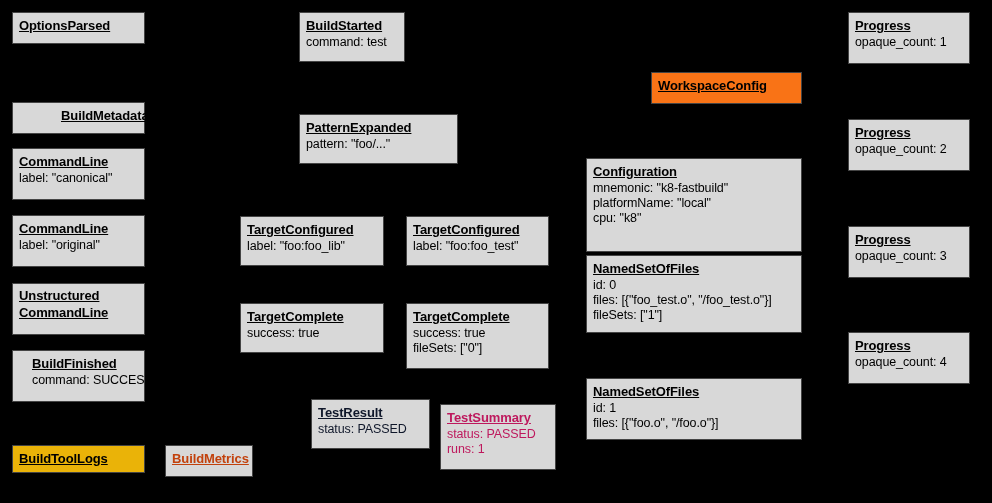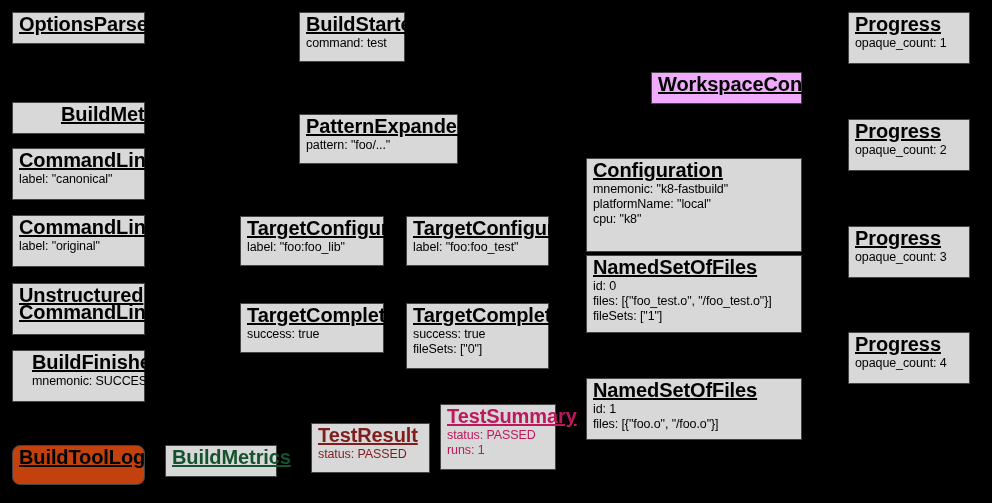--- a/index.html
+++ b/index.html
@@ -21,21 +21,21 @@
   .node {
     position: absolute;
     box-sizing: border-box;
     background: #d8d8d8;
     border: 1px solid #444444;
     padding: 3px 6px 4px 6px;
     color: #000000;
   }
   .node-title {
     display: inline-block;
-    font-size: 20px;
+    font-size: 13px;
     font-weight: bold;
     line-height: 17px;
     text-decoration: underline;
     text-underline-offset: 1px;
     white-space: pre-line;
     letter-spacing: -0.1px;
   }
   .node-fields {
     font-size: 12.5px;
     font-weight: normal;
@@ -63,26 +63,26 @@
     <div class="node" style="left: 12px; top: 215px; width: 133px; height: 52px; background: rgb(216, 216, 216); border-color: rgb(68, 68, 68); color: rgb(0, 0, 0);">
       <div><span class="node-title">CommandLine</span></div>
       <div class="node-fields">label: "original"</div>
     </div>
     <div class="node" style="left: 12px; top: 283px; width: 133px; height: 52px; background: rgb(216, 216, 216); border-color: rgb(68, 68, 68); color: rgb(0, 0, 0);">
       <div><span class="node-title">Unstructured
 CommandLine</span></div>
     </div>
     <div class="node" style="left: 12px; top: 350px; width: 133px; height: 52px; background: rgb(216, 216, 216); border-color: rgb(68, 68, 68); color: rgb(0, 0, 0); padding-left: 19px;">
       <div><span class="node-title">BuildFinished</span></div>
-      <div class="node-fields">mnemonic: SUCCESS</div>
+      <div class="node-fields">command: SUCCESS</div>
     </div>
-    <div class="node" style="left: 12px; top: 445px; width: 133px; height: 40px; background: #c2410c; border-color: rgb(68, 68, 68); color: rgb(0, 0, 0); border-radius: 8px;">
+    <div class="node" style="left: 12px; top: 445px; width: 133px; height: 28px; background: #eab308; border-color: rgb(68, 68, 68); color: rgb(0, 0, 0);">
       <div><span class="node-title">BuildToolLogs</span></div>
     </div>
-    <div class="node" style="left: 165px; top: 445px; width: 112px; height: 32px; background: rgb(216, 216, 216); border-color: rgb(68, 68, 68); color: #14532d;">
+    <div class="node" style="left: 165px; top: 445px; width: 88px; height: 32px; background: rgb(216, 216, 216); border-color: rgb(68, 68, 68); color: #c2410c;">
       <div><span class="node-title">BuildMetrics</span></div>
     </div>
     <div class="node" style="left: 299px; top: 114px; width: 159px; height: 50px; background: rgb(216, 216, 216); border-color: rgb(68, 68, 68); color: rgb(0, 0, 0);">
       <div><span class="node-title">PatternExpanded</span></div>
       <div class="node-fields">pattern: "foo/..."</div>
     </div>
     <div class="node" style="left: 299px; top: 12px; width: 106px; height: 50px; background: rgb(216, 216, 216); border-color: rgb(68, 68, 68); color: rgb(0, 0, 0);">
       <div><span class="node-title">BuildStarted</span></div>
       <div class="node-fields">command: test</div>
     </div>
@@ -96,30 +96,30 @@
     </div>
     <div class="node" style="left: 240px; top: 303px; width: 144px; height: 50px; background: rgb(216, 216, 216); border-color: rgb(68, 68, 68); color: rgb(0, 0, 0);">
       <div><span class="node-title">TargetComplete</span></div>
       <div class="node-fields">success: true</div>
     </div>
     <div class="node" style="left: 406px; top: 303px; width: 143px; height: 66px; background: rgb(216, 216, 216); border-color: rgb(68, 68, 68); color: rgb(0, 0, 0);">
       <div><span class="node-title">TargetComplete</span></div>
       <div class="node-fields">success: true
 fileSets: ["0"]</div>
     </div>
-    <div class="node" style="left: 311px; top: 423px; width: 119px; height: 50px; background: rgb(216, 216, 216); border-color: rgb(68, 68, 68); color: #7f1d1d;">
+    <div class="node" style="left: 311px; top: 399px; width: 119px; height: 50px; background: rgb(216, 216, 216); border-color: rgb(68, 68, 68); color: #0f172a;">
       <div><span class="node-title">TestResult</span></div>
       <div class="node-fields">status: PASSED</div>
     </div>
     <div class="node" style="left: 440px; top: 404px; width: 116px; height: 66px; background: rgb(216, 216, 216); border-color: rgb(68, 68, 68); color: #be185d;">
       <div><span class="node-title">TestSummary</span></div>
       <div class="node-fields">status: PASSED
 runs: 1</div>
     </div>
-    <div class="node" style="left: 651px; top: 72px; width: 151px; height: 32px; background: #f0abfc; border-color: rgb(68, 68, 68); color: rgb(0, 0, 0);">
+    <div class="node" style="left: 651px; top: 72px; width: 151px; height: 32px; background: #f97316; border-color: rgb(68, 68, 68); color: rgb(0, 0, 0);">
       <div><span class="node-title">WorkspaceConfig</span></div>
     </div>
     <div class="node" style="left: 586px; top: 158px; width: 216px; height: 94px; background: rgb(216, 216, 216); border-color: rgb(68, 68, 68); color: rgb(0, 0, 0);">
       <div><span class="node-title">Configuration</span></div>
       <div class="node-fields">mnemonic: "k8-fastbuild"
 platformName: "local"
 cpu: "k8"</div>
     </div>
     <div class="node" style="left: 586px; top: 255px; width: 216px; height: 78px; background: rgb(216, 216, 216); border-color: rgb(68, 68, 68); color: rgb(0, 0, 0);">
       <div><span class="node-title">NamedSetOfFiles</span></div>

